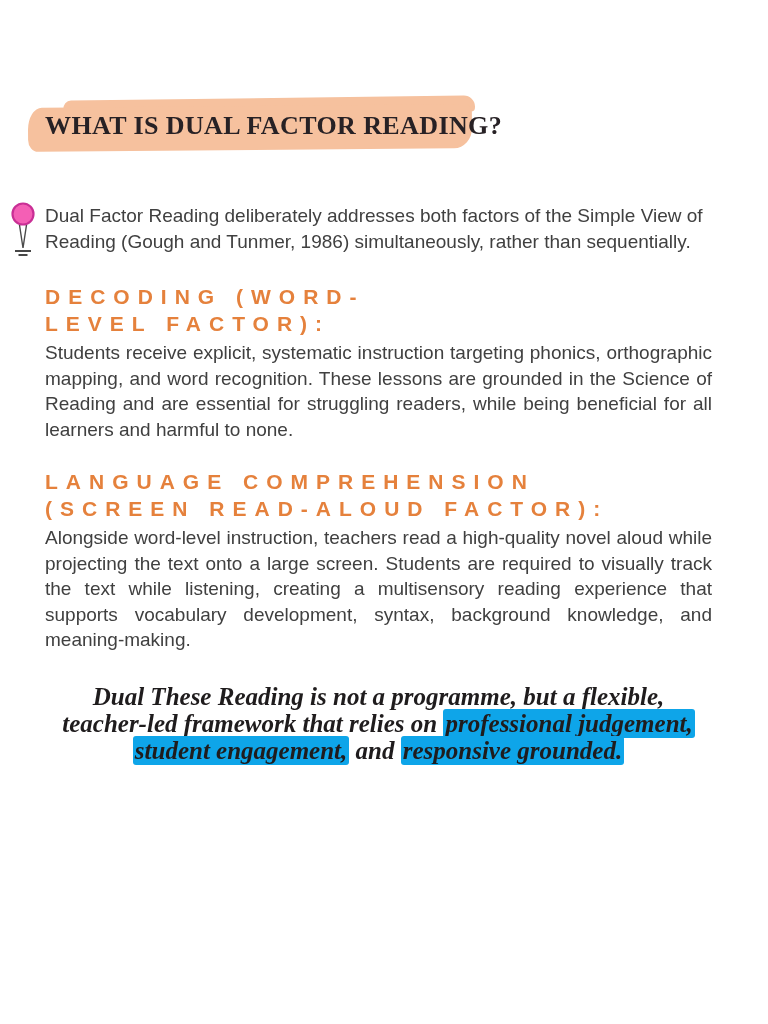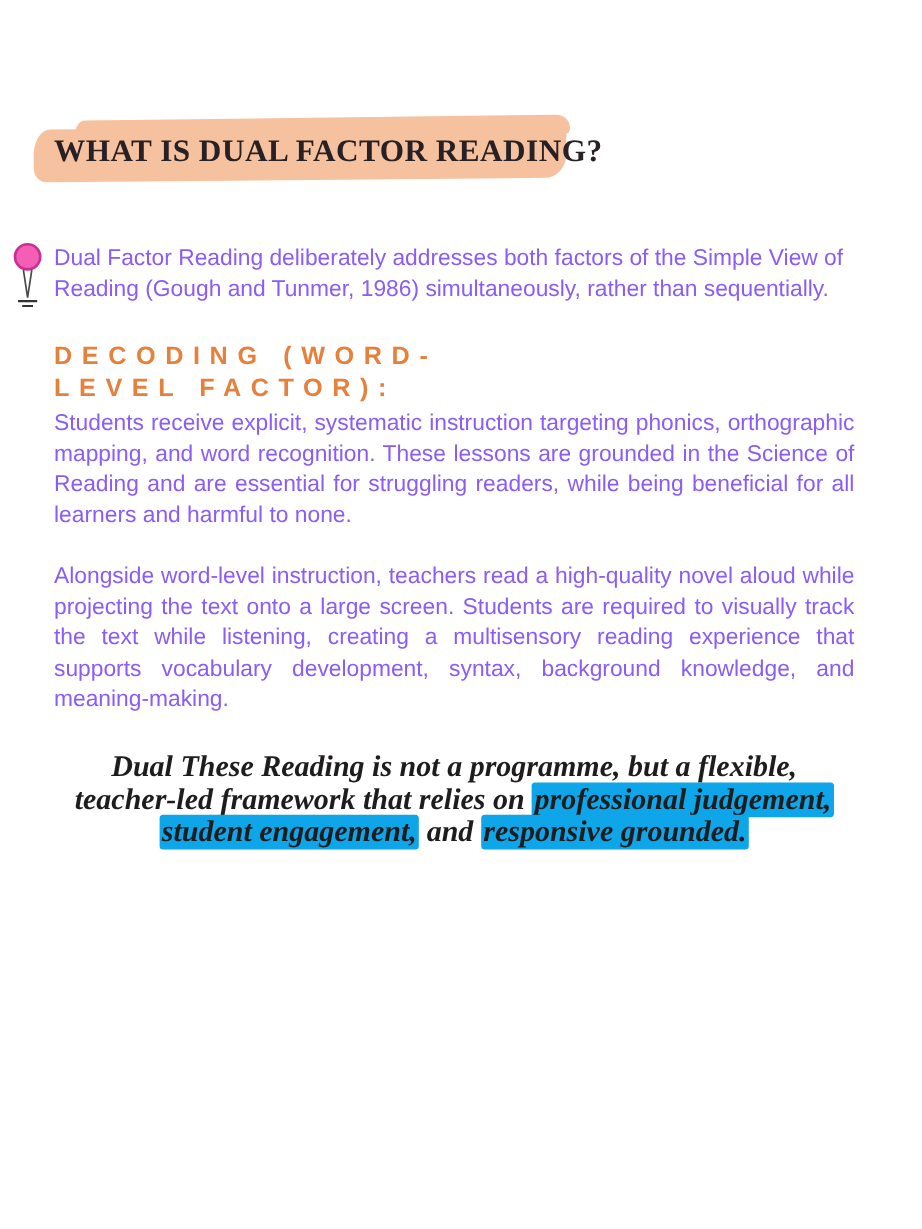--- a/index.html
+++ b/index.html
@@ -62,21 +62,21 @@
   .pin-icon {
     position: absolute;
     left: -38px;
     top: -2px;
     width: 32px;
     height: 58px;
   }
   p.body-text {
     font-size: 19px;
     line-height: 25.5px;
-    color: #8b5cf6;
+    color: #404040;
   }
   p.left { text-align: left; }
   p.just { text-align: justify; }
 
   
   .content-section { margin-top: 29px; }
   .content-section.second { margin-top: 26px; }
   h2.section-heading {
     font-size: 21px;
     font-weight: bold;
@@ -137,19 +137,21 @@
     <p class="body-text left">Dual Factor Reading deliberately addresses both factors of the Simple View of Reading (Gough and Tunmer, 1986) simultaneously, rather than sequentially.</p>
   </section>
 
   <section class="content-section">
     <h2 class="section-heading">DECODING (WORD-
 LEVEL FACTOR):</h2>
     <p class="body-text just">Students receive explicit, systematic instruction targeting phonics, orthographic mapping, and word recognition. These lessons are grounded in the Science of Reading and are essential for struggling readers, while being beneficial for all learners and harmful to none.</p>
   </section>
 
   <section class="content-section second">
+    <h2 class="section-heading">LANGUAGE COMPREHENSION
+(SCREEN READ-ALOUD FACTOR):</h2>
     <p class="body-text just">Alongside word-level instruction, teachers read a high-quality novel aloud while projecting the text onto a large screen. Students are required to visually track the text while listening, creating a multisensory reading experience that supports vocabulary development, syntax, background knowledge, and meaning-making.</p>
   </section>
 
 
   <blockquote class="quote"><span>Dual These Reading is not a programme, but a flexible, teacher-led framework that relies on </span><span class="hl">professional judgement,</span><span> </span><span class="hl">student engagement,</span><span> and </span><span class="hl">responsive grounded.</span></blockquote>
 
 </div>
 
 </body></html>

